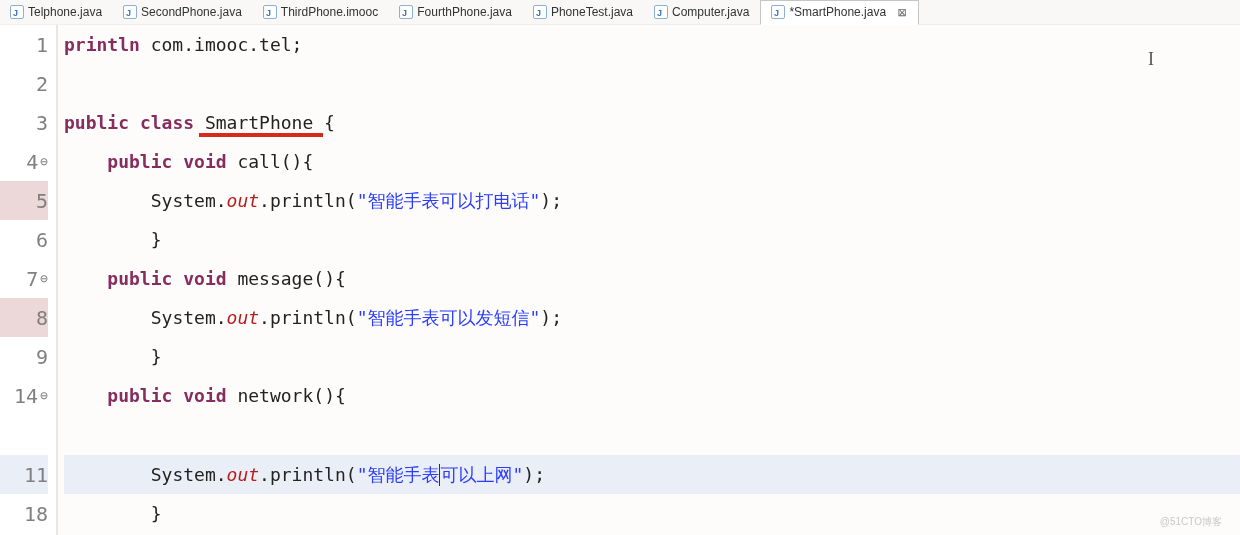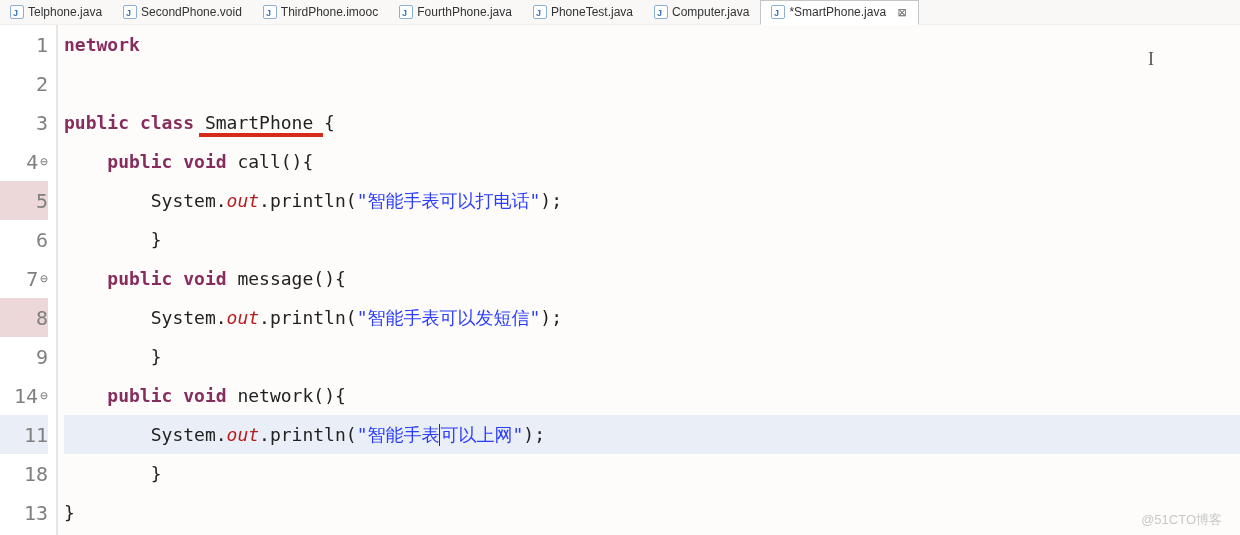--- a/index.html
+++ b/index.html
@@ -11,51 +11,51 @@
     .tab-icon svg { width: 10px; height: 10px; }
     .tab-label { white-space: nowrap; text-align: right; }
     .close-icon { margin-left: 6px; width: 12px; height: 12px; display: inline-flex; align-items: center; justify-content: center; font-family: Arial, sans-serif; font-size: 11px; color: #666; }
     .editor { display: flex; height: calc(100% - 25px); position: relative; }
     .gutter { width: 58px; background: #fff; text-align: right; padding-right: 8px; color: #808080; user-select: none; border-right: 2px solid #e8e6e4; }
     .code-area { flex: 1; background: #fdfcfb; padding-left: 6px; position: relative; }
     .line { height: 39px; display: flex; align-items: center; white-space: pre; }
     .gutter .line { justify-content: flex-end; font-size: 20px; }
     .fold-marker { color: #808080; font-size: 13px; margin-left: 2px; }
     .line.highlight { background: #ecd8d8; }
-    .line.highlight11 { background: #eaeef6; }
+    .line.highlight11 { background: #eaeef6; margin-top: 40px; }
     .code-area .line.highlight11 { background: #eaeef6; }
     .kw { color: #862d5e; font-weight: bold; }
     .str { color: #2a3cff; }
     .field { color: #b91c1c; font-style: italic; }
     .plain { color: #222; }
     .underline-red { position: relative; }
     .underline-red::after { content: ""; position: absolute; left: -6px; right: -10px; bottom: -4px; height: 4px; background: #d62a1c; }
     .cursor-text { position: absolute; right: 90px; top: 24px; width: 2px; height: 24px; font-family: serif; color: #555; }
-    .watermark { position: absolute; right: 18px; bottom: 6px; color: #c8c8c8; font-size: 13px; font-family: Arial, sans-serif; }
+    .watermark { position: absolute; right: 18px; bottom: 6px; color: #c8c8c8; font-size: 10px; font-family: Arial, sans-serif; }
     .code-caret { display: inline-block; width: 1px; height: 22px; background: #333; vertical-align: middle; }
   </style>
 </head>
 <body>
 
 <div class="tab-bar">
   <div class="tab">
     <span class="tab-icon">
         <svg viewBox="0 0 10 10">
           <text x="1" y="9" font-size="9" fill="#3b74b7" font-family="Arial" font-weight="bold">J</text>
         </svg>
       </span>
     <span class="tab-label">Telphone.java</span>
   </div>
   <div class="tab">
     <span class="tab-icon">
         <svg viewBox="0 0 10 10">
           <text x="1" y="9" font-size="9" fill="#3b74b7" font-family="Arial" font-weight="bold">J</text>
         </svg>
       </span>
-    <span class="tab-label">SecondPhone.void</span>
+    <span class="tab-label">SecondPhone.java</span>
   </div>
   <div class="tab">
     <span class="tab-icon">
         <svg viewBox="0 0 10 10">
           <text x="1" y="9" font-size="9" fill="#3b74b7" font-family="Arial" font-weight="bold">J</text>
         </svg>
       </span>
     <span class="tab-label">ThirdPhone.imooc</span>
   </div>
   <div class="tab">
@@ -104,21 +104,21 @@
     <div class="line"><span>7</span><span class="fold-marker">⊖</span></div>
     <div class="line highlight"><span>8</span></div>
     <div class="line"><span>9</span></div>
     <div class="line"><span>14</span><span class="fold-marker">⊖</span></div>
     <div class="line highlight11"><span>11</span></div>
     <div class="line"><span>18</span></div>
     <div class="line"><span>13</span></div>
   </div>
   <div class="code-area">
     <span class="cursor-text">I</span>
-    <div class="line"><span class="kw">network</span></div>
+    <div class="line"><span class="kw">println</span><span class="plain"> com.imooc.tel;</span></div>
     <div class="line"></div>
     <div class="line"><span class="kw">public</span><span class="plain"> </span><span class="kw">class</span><span class="plain"> </span><span class="plain underline-red">SmartPhone</span><span class="plain"> {</span></div>
     <div class="line"><span class="plain">    </span><span class="kw">public</span><span class="plain"> </span><span class="kw">void</span><span class="plain"> call(){</span></div>
     <div class="line"><span class="plain">        </span><span class="plain">System.</span><span class="field">out</span><span class="plain">.println(</span><span class="str">"智能手表可以打电话"</span><span class="plain">);</span></div>
     <div class="line"><span class="plain">        }</span></div>
     <div class="line"><span class="plain">    </span><span class="kw">public</span><span class="plain"> </span><span class="kw">void</span><span class="plain"> message(){</span></div>
     <div class="line"><span class="plain">        </span><span class="plain">System.</span><span class="field">out</span><span class="plain">.println(</span><span class="str">"智能手表可以发短信"</span><span class="plain">);</span></div>
     <div class="line"><span class="plain">        }</span></div>
     <div class="line"><span class="plain">    </span><span class="kw">public</span><span class="plain"> </span><span class="kw">void</span><span class="plain"> network(){</span></div>
     <div class="line highlight11"><span class="plain">        </span><span class="plain">System.</span><span class="field">out</span><span class="plain">.println(</span><span class="str">"智能手表</span><span class="code-caret"></span><span class="str">可以上网"</span><span class="plain">);</span></div>

